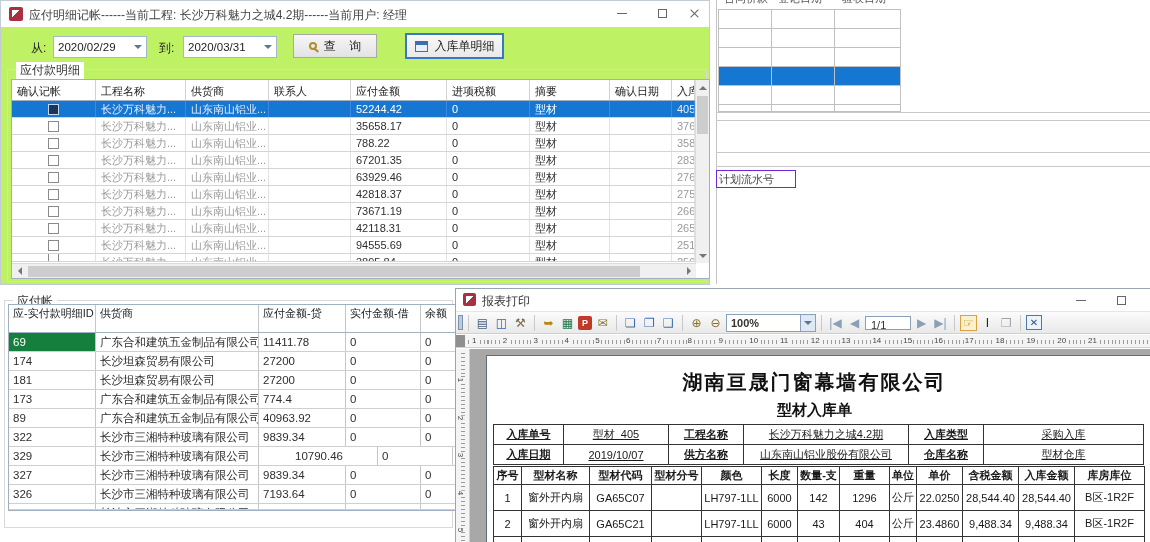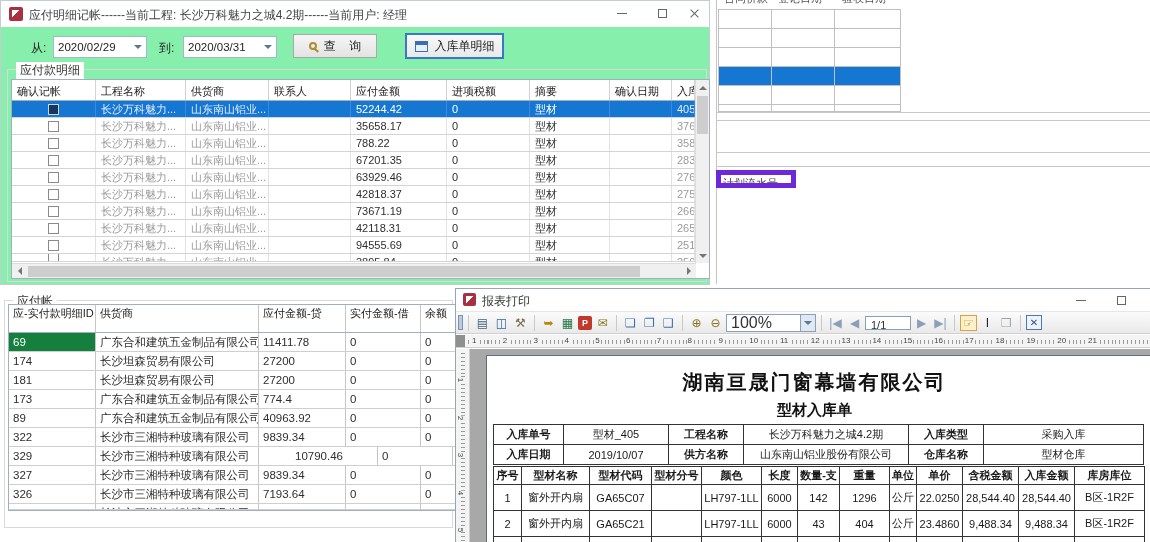--- a/index.html
+++ b/index.html
@@ -12,36 +12,36 @@
   .bgv{position:absolute;left:6px;top:0;height:284px;border-left:1px solid #c4c4c4;}
   .bghead{position:absolute;top:-9px;left:8px;display:flex;height:16px;}
   .bghc{font-size:11px;color:#555;padding-left:6px;white-space:nowrap;overflow:hidden;}
   .bgrows{position:absolute;top:9px;left:8px;width:183px;border:1px solid #c0c0c0;border-bottom:none;}
   .bgr{display:flex;height:19px;border-bottom:1px solid #c0c0c0;background:#fff;}
   .bgr.sel{background:#1577d2;}
   .bgr.part{height:7px;overflow:hidden;border-bottom:1px solid #c0c0c0;}
   .bgc{height:100%;border-right:1px solid #c0c0c0;}
   .bgc:last-child{border-right:none;}
   .bgl{position:absolute;left:6px;right:0;border-top:1px solid #c8c8c8;}
-  .bgfield{position:absolute;left:6px;top:170px;width:80px;height:18px;border:5px solid #6d28d9;
+  .bgfield{position:absolute;left:6px;top:170px;width:80px;height:18px;border:1px solid #6d28d9;
     font-size:11px;line-height:16px;padding-left:2px;color:#444;background:#fff;white-space:nowrap;overflow:hidden;}
 
   
   .appico{position:absolute;width:14px;height:14px;background:#a93042;border-radius:2px;}
   .appico::after{content:'';position:absolute;left:3px;top:3px;width:8px;height:8px;
     background:linear-gradient(135deg,#fff 0 50%,rgba(255,255,255,0) 50%);}
   .wbtn{position:absolute;top:0;width:34px;height:24px;display:flex;align-items:center;justify-content:center;cursor:default;}
   .icoMin{width:10px;height:1px;background:#666;display:block;}
   .icoMax{width:9px;height:9px;border:1px solid #666;display:block;}
   .icoCls{position:relative;width:11px;height:11px;display:block;}
   .icoCls::before,.icoCls::after{content:'';position:absolute;left:5px;top:0;width:1px;height:11px;background:#666;}
   .icoCls::before{transform:rotate(45deg);}  .icoCls::after{transform:rotate(-45deg);}
 
   
-  .win1{position:absolute;left:0;top:0;width:710px;height:285px;background:#86efac;
+  .win1{position:absolute;left:0;top:0;width:710px;height:285px;background:#bef264;
     border:1px solid #c3ccd6;z-index:2;}
   .w1title{position:absolute;left:0;top:0;right:0;height:26px;background:#fff;}
   .w1title .appico{left:8px;top:6px;}
   .w1titletext{position:absolute;left:28px;top:6px;font-size:12px;color:#444;white-space:nowrap;}
   .lbl{position:absolute;font-size:12px;color:#222;}
   .combo{position:absolute;background:#fff;border:1px solid #9fb9d0;font-size:11.5px;line-height:20px;
     padding:0 4px;color:#222;}
   .carr{position:absolute;right:1px;top:1px;bottom:1px;width:15px;display:flex;align-items:center;justify-content:center;background:#fff;}
   .triDn{width:0;height:0;border-left:4px solid transparent;border-right:4px solid transparent;border-top:4px solid #5a7892;display:block;}
   .triUp{width:0;height:0;border-left:4px solid transparent;border-right:4px solid transparent;border-bottom:4px solid #777;display:block;}
@@ -101,22 +101,22 @@
   .rtitletext{position:absolute;left:26px;top:4px;font-size:12px;color:#333;}
   .rtool{position:absolute;left:0;right:0;top:22px;height:23px;background:linear-gradient(#fbfbfb,#e9e9e9);
     border-top:1px solid #e6e6e6;border-bottom:1px solid #cfcfcf;display:flex;align-items:center;padding-left:2px;gap:2px;}
   .tclip{width:5px;height:15px;background:#b9cbe2;border:1px solid #7d93ad;flex:none;display:block;}
   .tsep{width:1px;height:16px;background:#c9c9c9;margin:0 3px;flex:none;display:block;}
   .tg{display:flex;align-items:center;gap:2px;flex:none;}
   .ti{width:17px;height:16px;display:flex;align-items:center;justify-content:center;font-size:12px;line-height:16px;flex:none;cursor:default;}
   .ti.sel{background:#fdf0cf;border:1px solid #d9a23c;}
   .ti.boxed{border:1px solid #4a7ab5;background:#eef4fb;width:16px;height:15px;font-size:10px;}
   .ti.bgfill{border-radius:2px;width:14px;height:14px;font-size:9px;font-weight:bold;}
-  .zcombo{width:90px;height:18px;background:#fff;border:1px solid #8aa0b8;position:relative;font-size:16px;
-    line-height:16px;padding-left:4px;flex:none;}
+  .zcombo{width:90px;height:18px;background:#fff;border:1px solid #8aa0b8;position:relative;font-size:11px;
+    line-height:16px;padding-left:4px;flex:none;font-weight:bold;}
   .zarr{position:absolute;right:0;top:0;bottom:0;width:15px;background:#dfe8f3;border-left:1px solid #8aa0b8;
     display:flex;align-items:center;justify-content:center;}
   .pgbox{width:46px;height:14px;background:#fff;border:1px solid #8aa0b8;font-size:11px;line-height:16px;
     padding-left:5px;flex:none;}
   .hrul{position:absolute;left:0;right:0;top:46px;height:13px;background:#f4f4f4;border-bottom:1px solid #cfcfcf;overflow:hidden;}
   .hrul::before{content:'';position:absolute;left:12px;right:0;top:5px;height:4px;
     background:repeating-linear-gradient(90deg,#9a9a9a 0 1px,rgba(0,0,0,0) 1px 3.9px);}
   .hrul0{position:absolute;left:0;top:0;width:9px;height:13px;background:#8f8f8f;display:block;}
   .hrn{position:absolute;top:1px;font-size:8px;line-height:10px;color:#444;background:#f4f4f4;padding:0 1px;}
   .rbody{position:absolute;left:0;right:0;top:60px;bottom:0;background:#a8a8a8;overflow:hidden;}
@@ -124,21 +124,21 @@
   .vrul::before{content:'';position:absolute;top:4px;bottom:0;left:5px;width:4px;
     background:repeating-linear-gradient(180deg,#9a9a9a 0 1px,rgba(0,0,0,0) 1px 3.9px);}
   .vrn{position:absolute;left:2px;font-size:8px;line-height:10px;color:#444;background:#f4f4f4;transform:rotate(90deg);}
   .page{position:absolute;left:30px;top:6px;width:700px;height:700px;background:#fff;border:1px solid #5f6e7d;}
   .company{position:absolute;top:13px;left:0;width:655px;text-align:center;font-size:20px;font-weight:bold;
     letter-spacing:2px;color:#111;white-space:nowrap;}
   .dtitle{position:absolute;top:45px;left:0;width:655px;text-align:center;font-size:15px;font-weight:bold;color:#111;}
   table.rtab{border-collapse:collapse;table-layout:fixed;}
   .rtab td{border:1px solid #333;font-size:11px;text-align:center;padding:0 2px;white-space:nowrap;overflow:hidden;color:#1a1a1a;}
   .rinfo{position:absolute;left:6px;top:68px;}
-  .rinfo td{height:20px;}
+  .rinfo td{height:20px;text-decoration:underline;}
   .rinfo td.ril{font-weight:bold;}
   .rdet{position:absolute;left:6px;top:110px;}
   .rdet tr.hd td{height:18px;font-weight:bold;}
   .rdet tr.dr td{height:26px;}
 </style>
 </head>
 <body>
 
 <div class="canvas">
 

